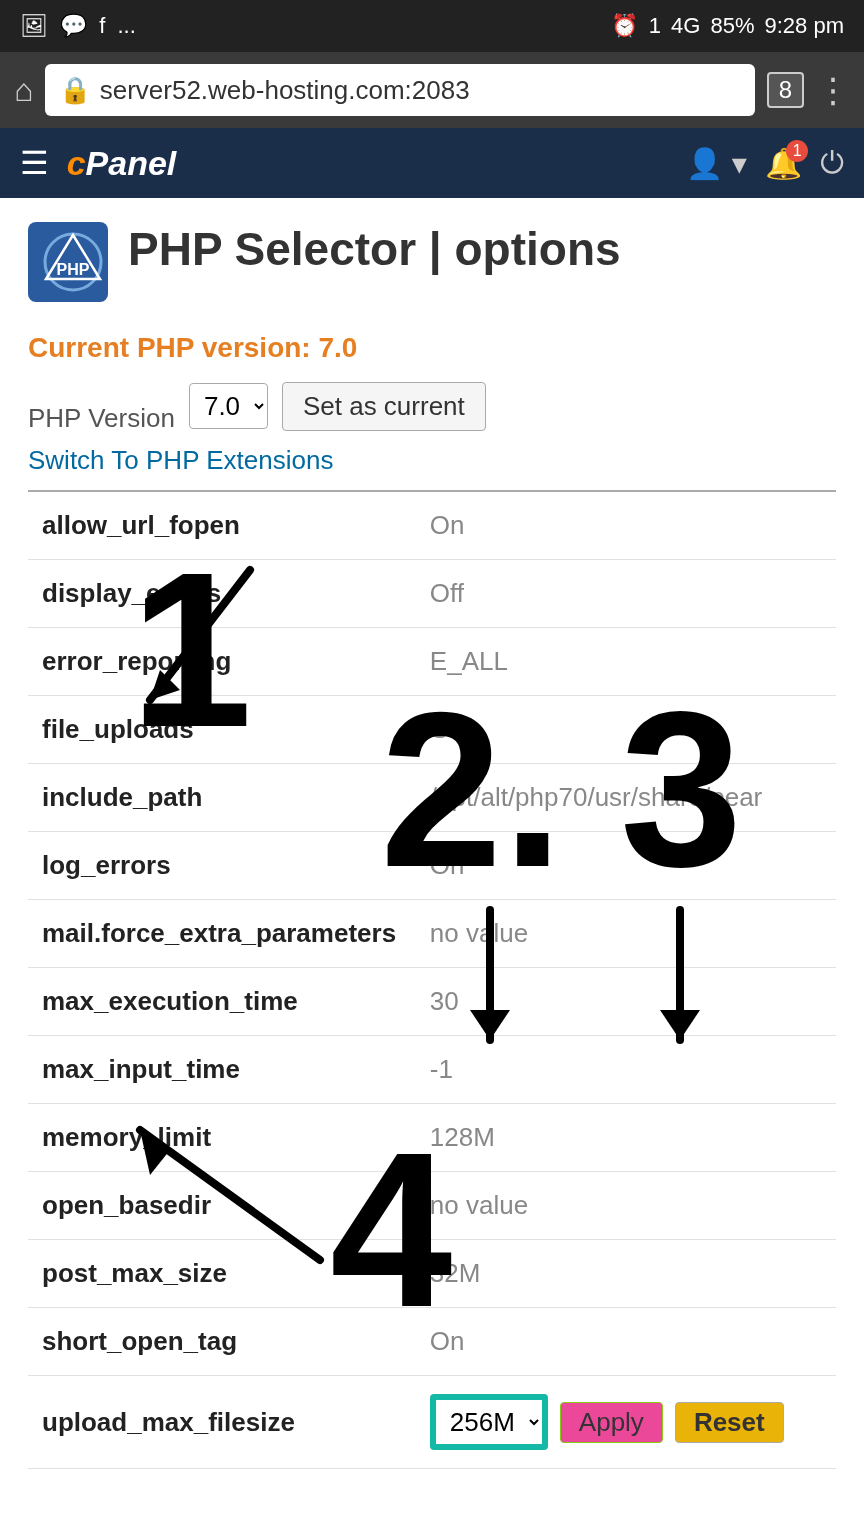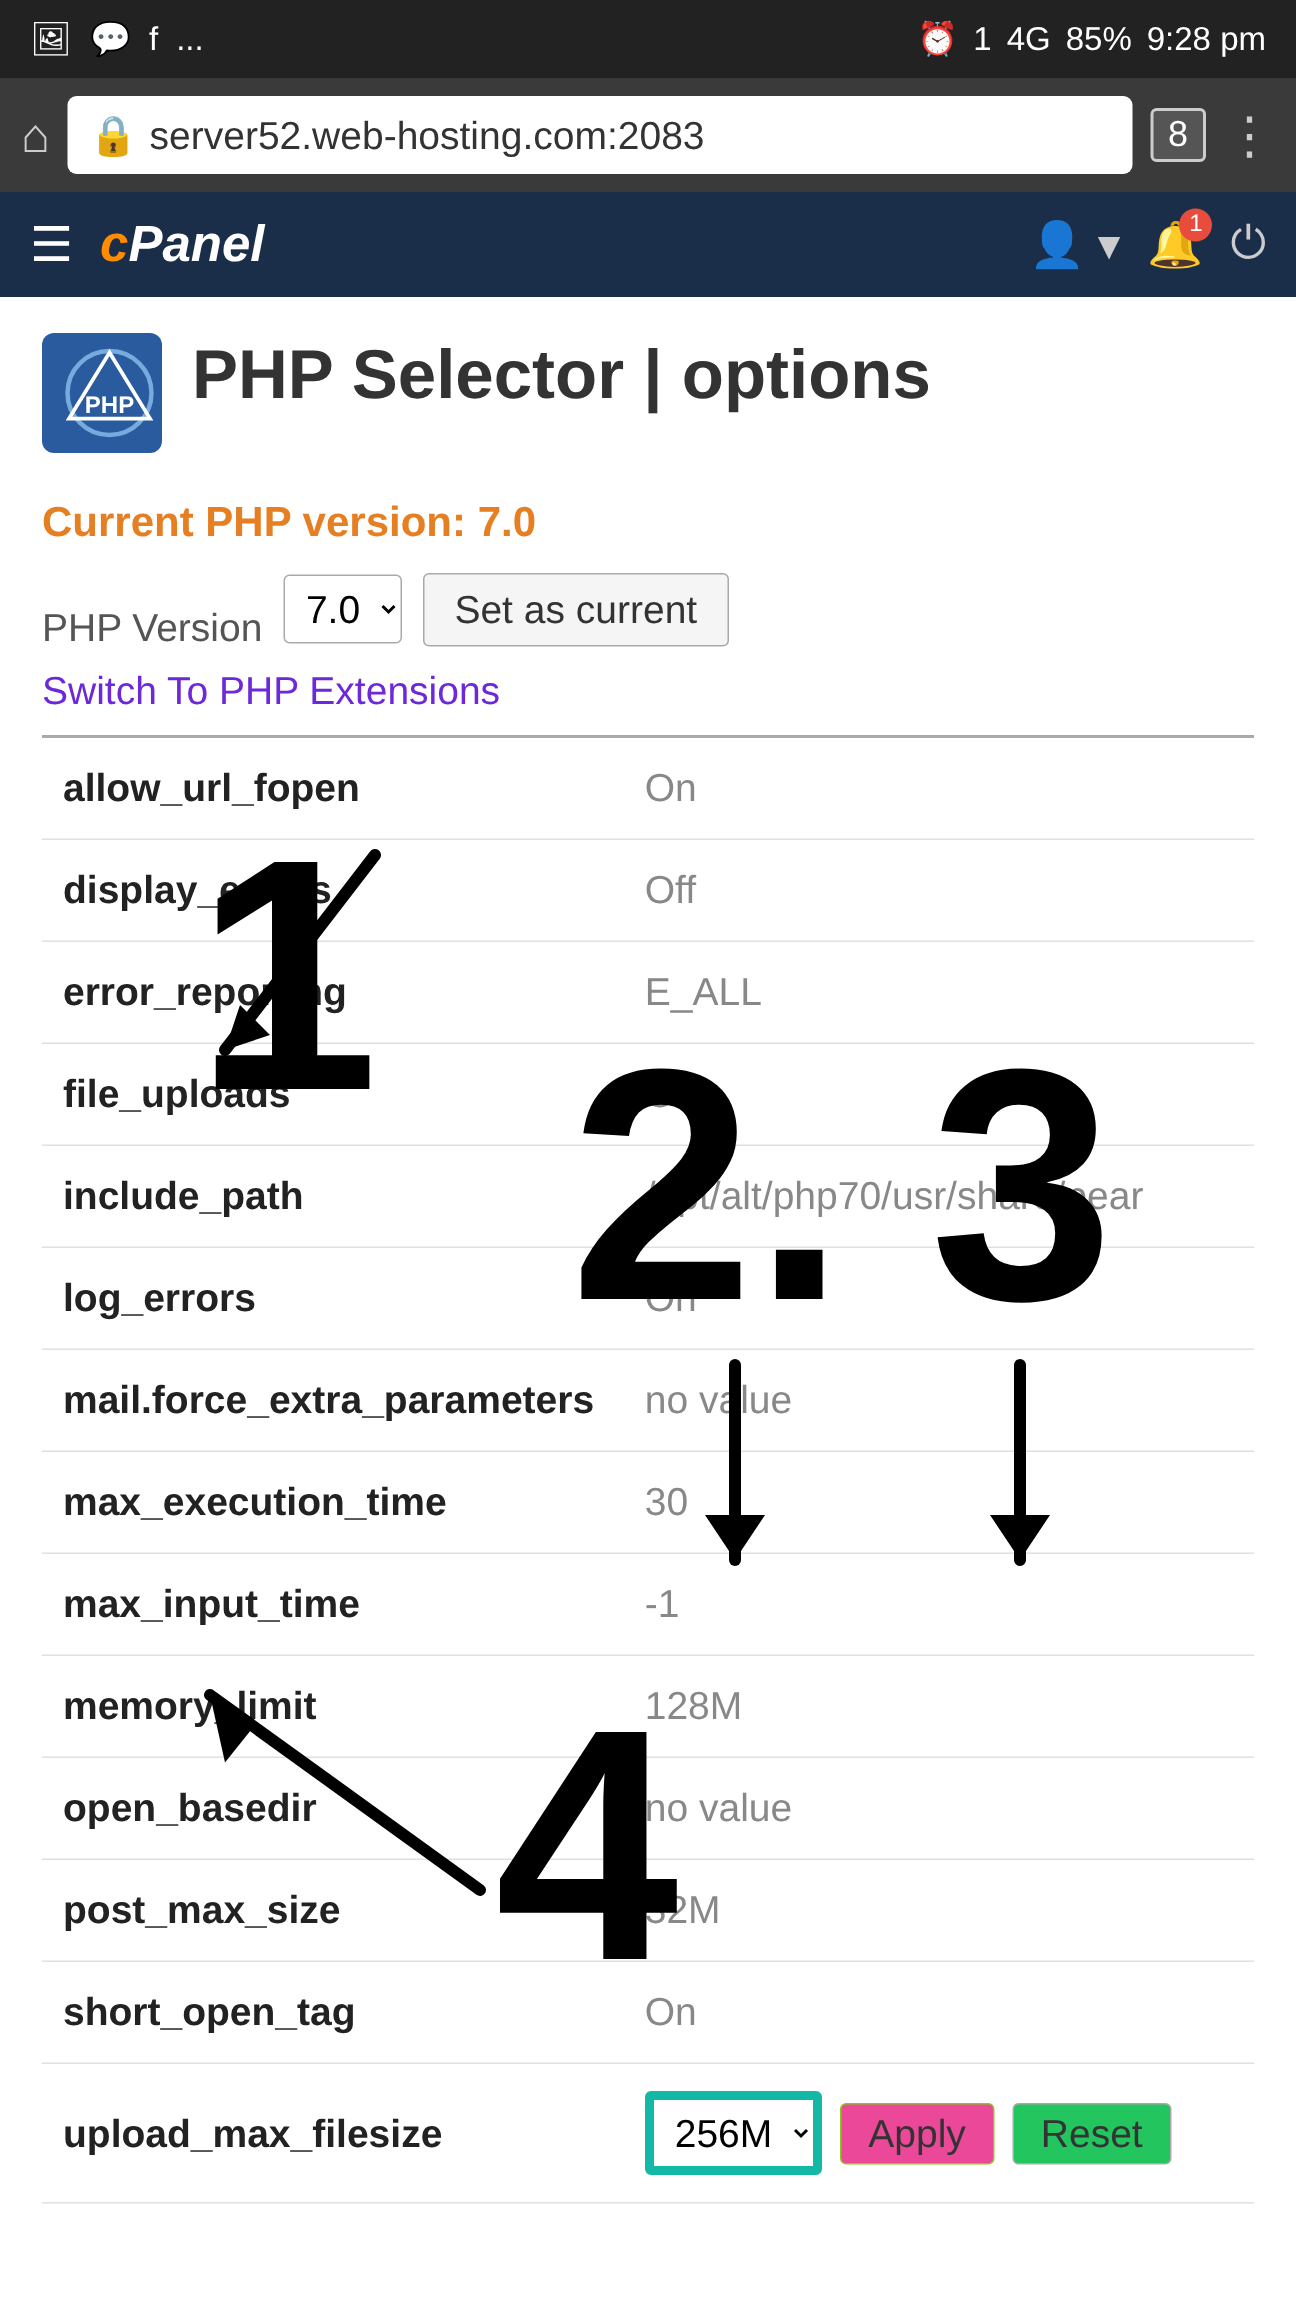--- a/index.html
+++ b/index.html
@@ -191,21 +191,21 @@
     .set-current-btn {
       border: 1px solid #aaa;
       border-radius: 4px;
       background: #f5f5f5;
       padding: 8px 20px;
       font-size: 26px;
       cursor: pointer;
       color: #333;
     }
     .switch-link {
-      color: #6d28d9;
+      color: #0369a1;
       font-size: 26px;
       text-decoration: none;
       cursor: pointer;
     }
 
     
     .settings-table {
       width: 100%;
       border-collapse: collapse;
       margin-top: 10px;
@@ -247,25 +247,26 @@
       border-radius: 4px;
       background: #ec4899;
       padding: 4px 18px;
       font-size: 26px;
       cursor: pointer;
       color: #333;
     }
     .reset-btn {
       border: 1px solid #aaa;
       border-radius: 4px;
-      background: #22c55e;
+      background: #eab308;
       padding: 4px 18px;
       font-size: 26px;
       cursor: pointer;
       color: #333;
+      font-weight: bold;
     }
     
     .main-wrapper {
       position: relative;
     }
     .big-numbers-layer {
       position: absolute;
       top: 0;
       left: 0;
       width: 100%;

